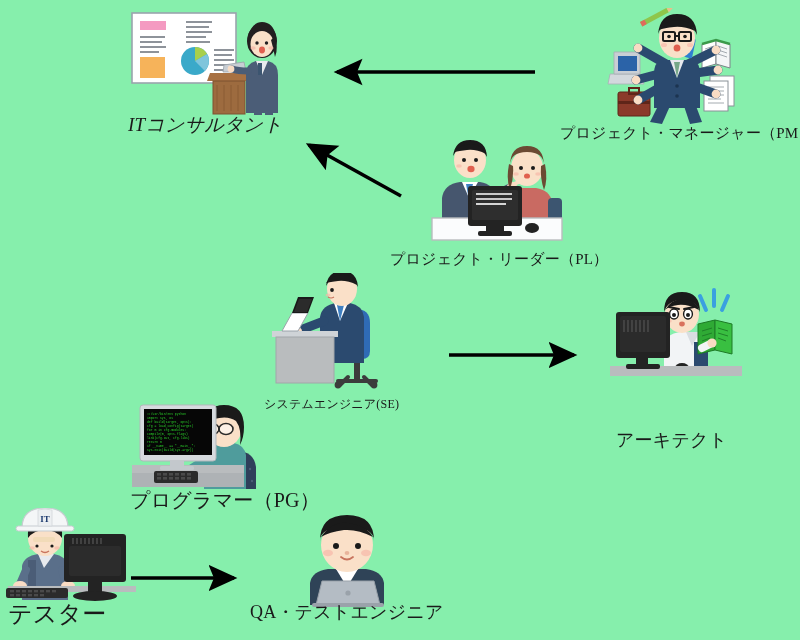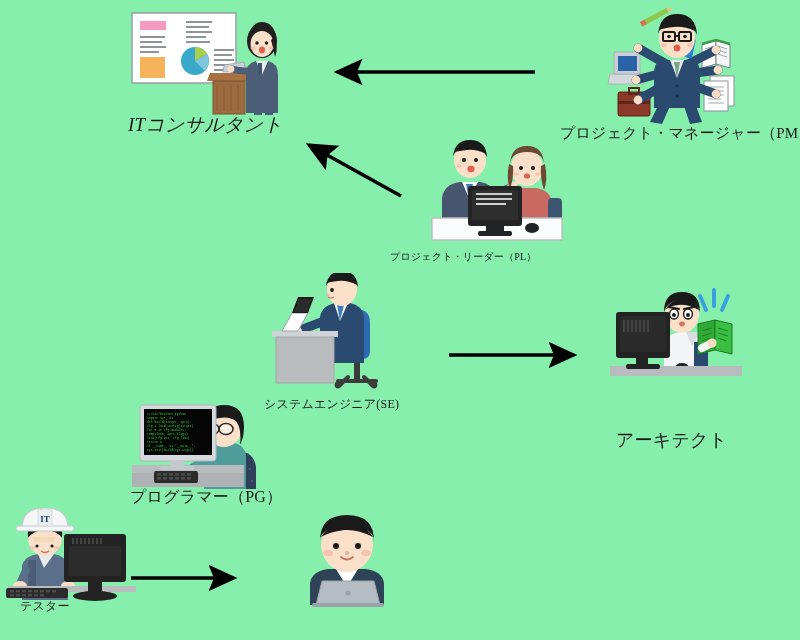--- a/index.html
+++ b/index.html
@@ -247,21 +247,21 @@
         <line x1="52" y1="58" x2="88" y2="58"></line>
           <line x1="52" y1="63" x2="88" y2="63"></line>
         <line x1="52" y1="68" x2="82" y2="68"></line>
       </g>
       <rect x="62" y="90" width="18" height="6" fill="#232323"></rect>
       <rect x="54" y="95" width="34" height="5" rx="2" fill="#232323"></rect>
 
       <ellipse cx="108" cy="92" rx="7" ry="5" fill="#232323"></ellipse>
     </svg>
   </div>
-  <div class="label" style="left:390px; top:250px; font-size:10px;">プロジェクト・リーダー（PL）</div>
+  <div class="label" style="left:390px; top:250px; font-size:15px;">プロジェクト・リーダー（PL）</div>
 
   <div class="node" style="left:268px; top:273px; width:146px; height:122px;">
     <svg class="fig" width="146" height="122" viewBox="0 0 146 122">
 
       <path d="M88,36 Q102,36 102,50 L102,78 Q102,86 94,86 L88,86 Z" fill="#2f6bb5"></path>
       <rect x="86" y="84" width="6" height="22" fill="#3c3c3c"></rect>
       <path d="M70,108 L108,108" stroke="#3c3c3c" stroke-width="4" stroke-linecap="round"></path>
       <path d="M80,104 L72,112 M96,104 L104,112" stroke="#3c3c3c" stroke-width="4" stroke-linecap="round"></path>
       <circle cx="70" cy="112" r="3.4" fill="#3c3c3c"></circle>
       <circle cx="106" cy="112" r="3.4" fill="#3c3c3c"></circle>
@@ -413,21 +413,21 @@
           <rect x="61" y="70" width="4" height="2.6"></rect>
         <rect x="31" y="74" width="4" height="2.6"></rect>
           <rect x="37" y="74" width="4" height="2.6"></rect>
         <rect x="43" y="74" width="4" height="2.6"></rect>
           <rect x="49" y="74" width="4" height="2.6"></rect>
         <rect x="55" y="74" width="4" height="2.6"></rect>
           <rect x="61" y="74" width="4" height="2.6"></rect>
       </g>
     </svg>
   </div>
-  <div class="label" style="left:130px; top:487px; font-size:16px;">プログラマー（PG）</div>
+  <div class="label" style="left:130px; top:487px; font-size:20px;">プログラマー（PG）</div>
 
   <div class="node" style="left:6px; top:508px; width:132px; height:98px;">
     <svg class="fig" width="132" height="98" viewBox="0 0 132 98">
 
       <path d="M16,92 L16,58 Q18,48 32,46 L48,46 Q60,48 62,58 L62,92 Z" fill="#5a6f8a"></path>
       <path d="M32,46 L38,60 L48,46 Z" fill="#e7eaee"></path>
       <rect x="22" y="52" width="8" height="26" fill="#4b5d77"></rect>
 
       <path d="M20,62 L14,76" stroke="#5a6f8a" stroke-width="8" stroke-linecap="round" fill="none"></path>
       <path d="M56,62 L60,76" stroke="#5a6f8a" stroke-width="8" stroke-linecap="round" fill="none"></path>
@@ -478,21 +478,21 @@
           <line x1="79" y1="30" x2="79" y2="36"></line>
         <line x1="83" y1="30" x2="83" y2="36"></line>
           <line x1="87" y1="30" x2="87" y2="36"></line>
         <line x1="91" y1="30" x2="91" y2="36"></line>
           <line x1="95" y1="30" x2="95" y2="36"></line>
       </g>
       <rect x="82" y="74" width="14" height="12" fill="#232323"></rect>
       <ellipse cx="89" cy="88" rx="22" ry="5" fill="#232323"></ellipse>
     </svg>
   </div>
-  <div class="label" style="left:8px; top:598px; font-size:12px;margin-left:12px;">テスター</div>
+  <div class="label" style="left:8px; top:598px; font-size:24px;">テスター</div>
 
   <div class="node" style="left:296px; top:513px; width:104px; height:94px;">
     <svg class="fig" width="104" height="94" viewBox="0 0 104 94">
 
       <path d="M14,92 L14,70 Q16,58 32,56 L70,56 Q86,58 88,70 L88,92 Z" fill="#2f4357"></path>
       <path d="M40,56 L51,74 L62,56 Z" fill="#ffffff"></path>
 
       <ellipse cx="51" cy="32" rx="26" ry="27" fill="#fae0c8"></ellipse>
       <path d="M24,28 Q24,2 51,2 Q78,2 78,28 Q78,14 51,14 Q24,14 24,28 Z" fill="#1a1a1a"></path>
       <path d="M25,24 Q36,8 52,10 Q70,12 77,24 Q62,16 48,17 Q33,19 25,24 Z" fill="#1a1a1a"></path>
@@ -501,14 +501,15 @@
       <path d="M45,44 Q51,49 57,44" stroke="#c8745e" stroke-width="1.8" fill="none" stroke-linecap="round"></path>
       <ellipse cx="51" cy="40" rx="2.4" ry="2" fill="#e8b49c"></ellipse>
       <ellipse cx="32" cy="40" rx="5" ry="3.2" fill="#f6b8a8" opacity="0.7"></ellipse>
       <ellipse cx="70" cy="40" rx="5" ry="3.2" fill="#f6b8a8" opacity="0.7"></ellipse>
 
       <path d="M26,68 L78,68 L84,92 L20,92 Z" fill="#b4bcc4" stroke="#99a1a9" stroke-width="1"></path>
       <circle cx="52" cy="80" r="2.6" fill="#9aa2aa"></circle>
       <rect x="16" y="90" width="72" height="4" rx="2" fill="#9aa2aa"></rect>
     </svg>
   </div>
+  <div class="label" style="left:250px; top:600px; font-size:18px;">QA・テストエンジニア</div>
 
 </div>
 
 </body></html>

